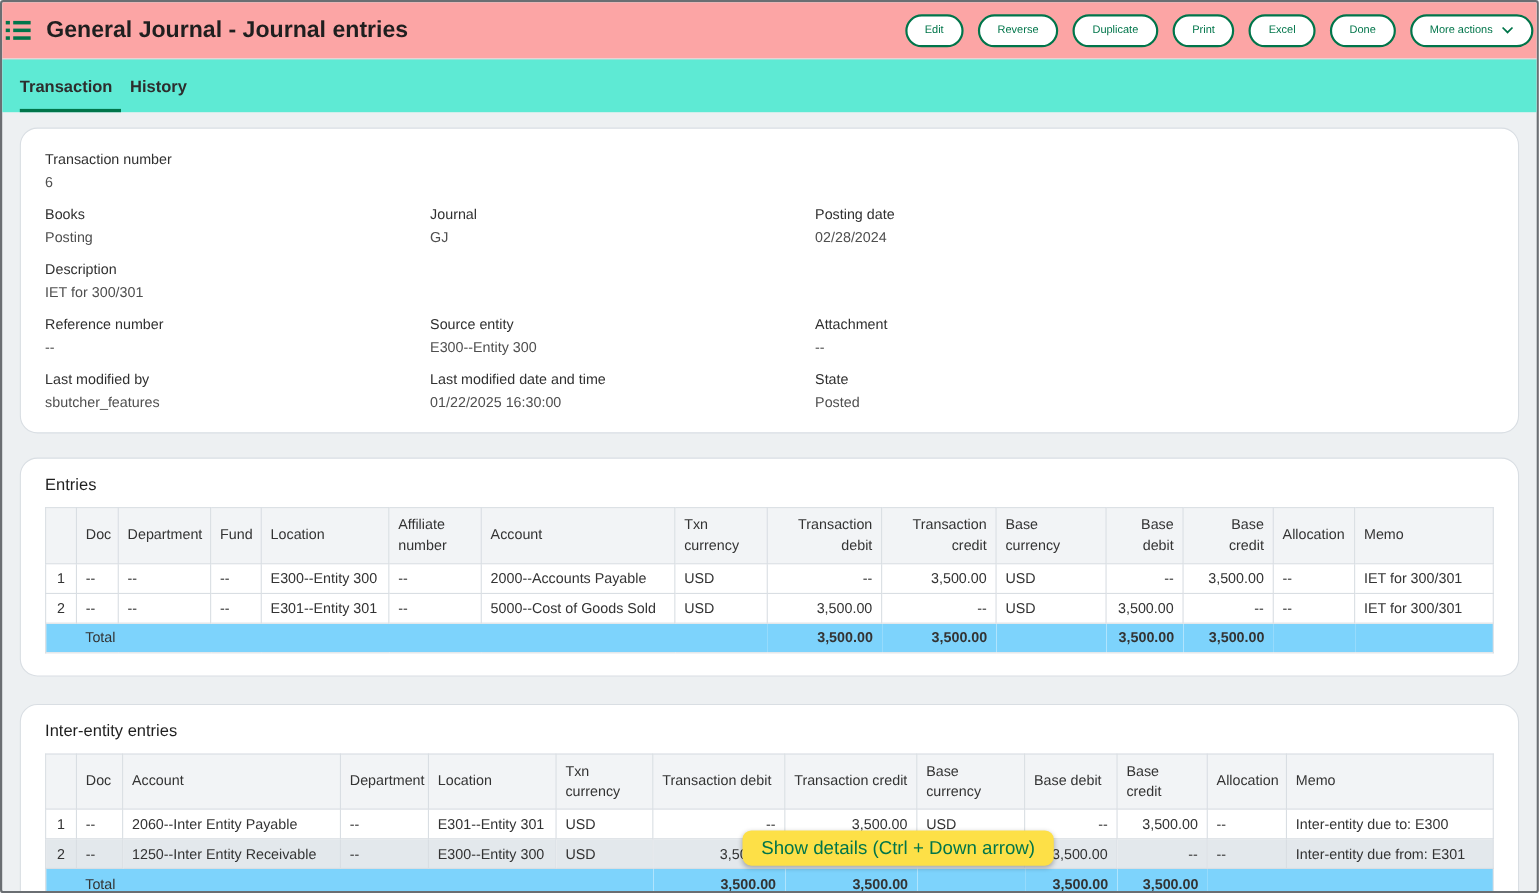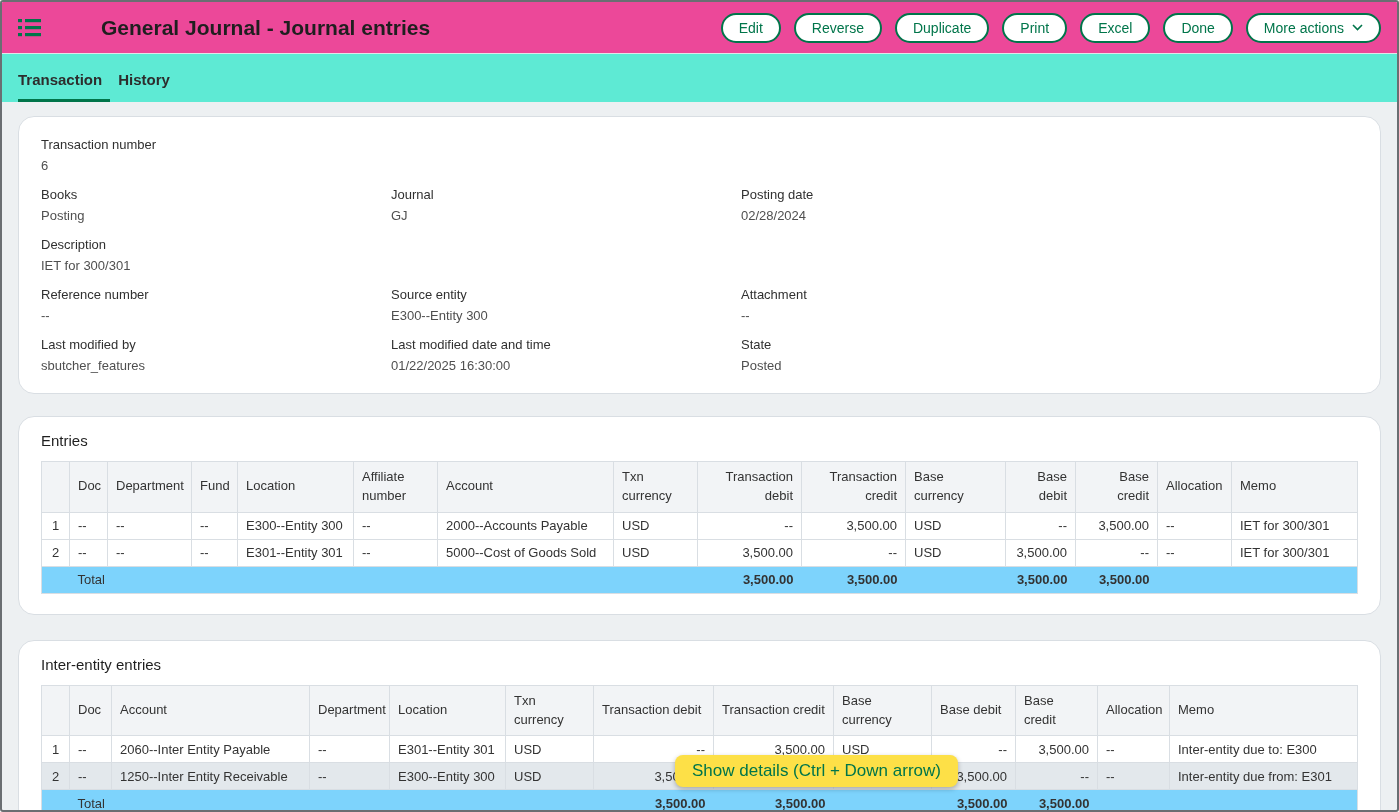--- a/index.html
+++ b/index.html
@@ -9,32 +9,31 @@
     color: #333;
   }
   .window {
     width: 100%; height: 100%;
     border: 2px solid #6a6e72; border-radius: 3px;
     background: #edf0f2; overflow: hidden;
     display: flex; flex-direction: column;
   }
   
   .app-header {
-    background: #ec4899; height: 52px; flex: 0 0 52px;
-    display: flex; align-items: center; padding: 0 16px;
+    background: #fca5a5; height: 52px; flex: 0 0 52px;
+    display: flex; align-items: center; padding: 0 3px;
     border-bottom: 1px solid #e2e6e9;
-    gap: 46px;
   }
   .menu-btn { background: none; border: none; cursor: pointer; margin-right: 14px; display: flex; align-items: center; }
   .page-title { font-size: 21px; font-weight: bold; color: #1f1f1f; }
   .actions { margin-left: auto; display: flex; gap: 13px; align-items: center; }
   .btn {
     background: #fff; border: 2px solid var(--green); color: var(--green);
     border-radius: 16px; height: 30px; padding: 0 16px;
-    font-size: 14px; font-family: inherit; cursor: pointer;
+    font-size: 10px; font-family: inherit; cursor: pointer;
     display: flex; align-items: center; gap: 8px; white-space: nowrap;
   }
   
   .tab-bar { background: #5eead4; height: 48px; flex: 0 0 48px; display: flex; gap: 8px; padding: 0 16px; align-items: flex-end; }
   .tab {
     font-size: 15px; font-weight: 600; color: #2d2d2d; cursor: pointer;
     padding: 0 8px 11px 0; border-bottom: 3px solid transparent;
   }
   .tab.active { border-bottom-color: var(--green); }
   

